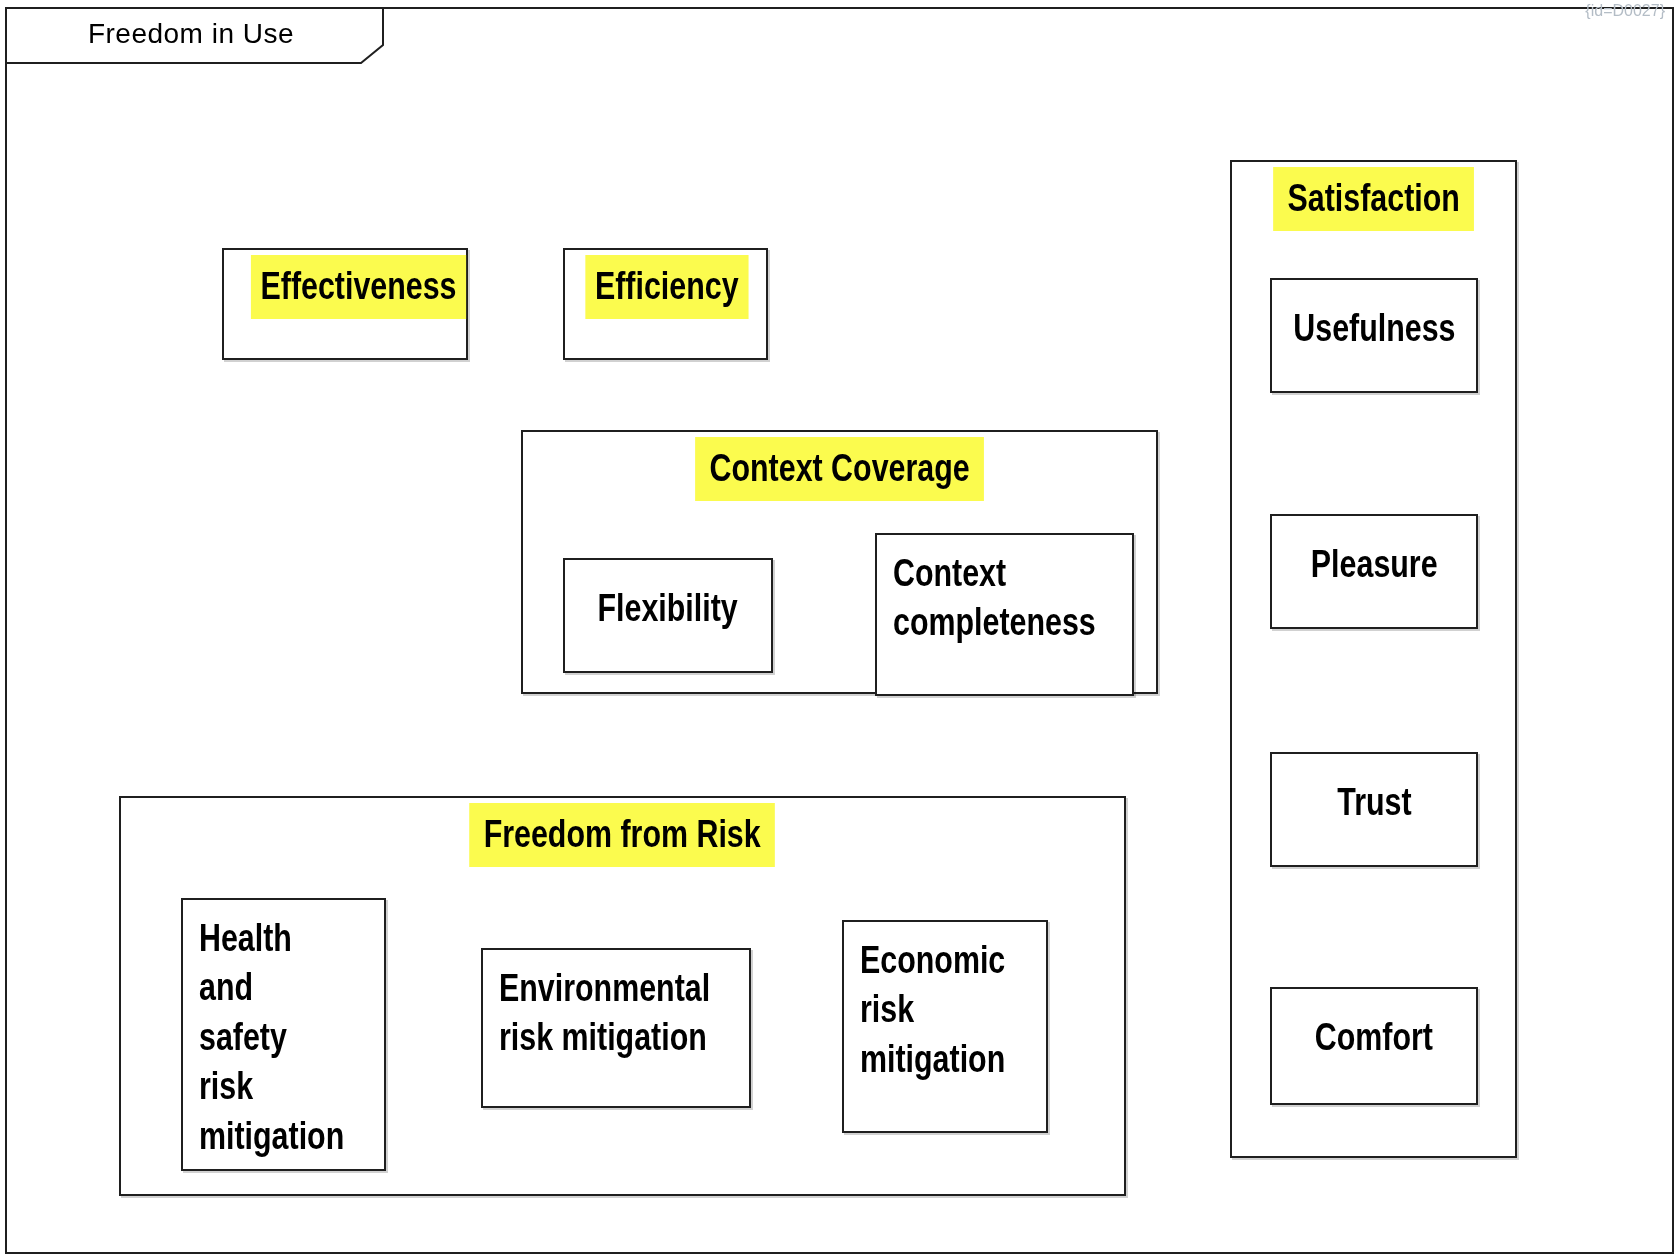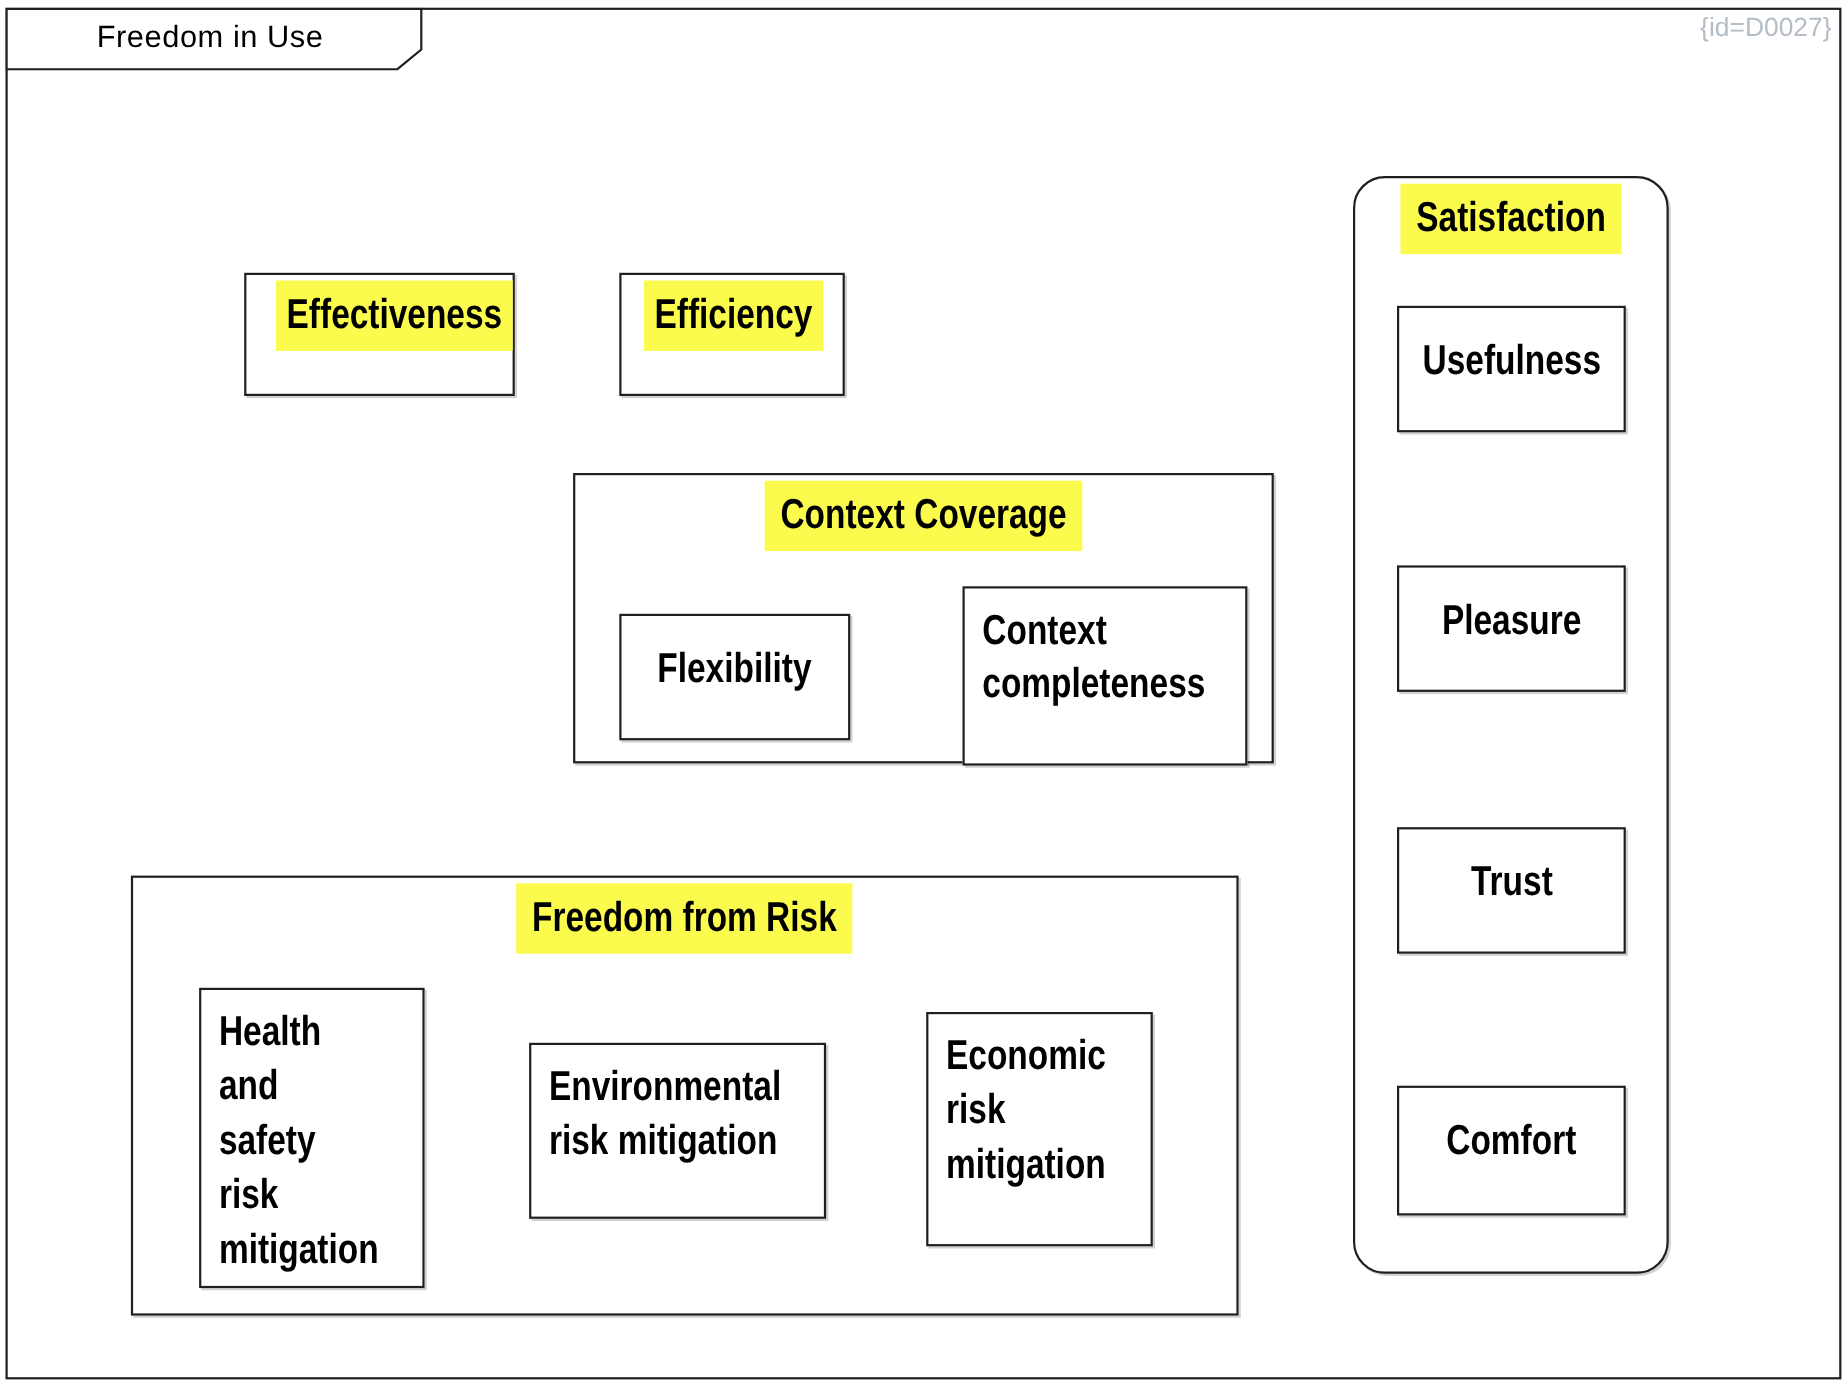--- a/index.html
+++ b/index.html
@@ -14,22 +14,22 @@
     border:2px solid var(--line,#1f1f1f); background:#fff;
   }
   .tab { position:absolute; left:5px; top:7px; width:380px; height:57px; }
   .tab polygon { fill:#ffffff; stroke:var(--line,#1f1f1f); stroke-width:2; }
   .tab-title {
     position:absolute; left:5px; top:9px; width:372px; height:50px;
     display:flex; align-items:center; justify-content:center;
     font-size:28px; font-weight:400; letter-spacing:0.5px;
   }
   .idtag {
-    position:absolute; top:12px; right:15px;
-    font-size:24px; color:var(--muted,#b4bdc6);
+    position:absolute; top:2px; right:15px;
+    font-size:16px; color:var(--muted,#b4bdc6);
   }
   .node, .group {
     position:absolute; background:#ffffff;
     border:2px solid var(--line,#1f1f1f);
     box-shadow:2px 2px 0 rgba(0,0,0,0.18);
   }
   .center { text-align:center; }
   .hl {
     display:inline-block; background:var(--hl,#fbfb4e);
     font-weight:700; font-size:38px; line-height:1.25;
@@ -97,21 +97,21 @@
 risk mitigation</div>
   </div>
 
   <div class="node" style="left:721px; top:122px; width:206px; height:213px;padding-left:28px;">
     <div class="lbl ml">Economic
 risk
 mitigation</div>
   </div>
 </div>
 
-<div class="group center" style="left:1230px; top:160px; width:287px; height:998px;border-radius:29px;">
+<div class="group center" style="left:1230px; top:160px; width:287px; height:998px;">
   <span class="hl">Satisfaction</span>
 
   <div class="node single center" style="left:38px; top:116px; width:208px; height:115px;">
     <span class="lbl c">Usefulness</span>
   </div>
 
   <div class="node single center" style="left:38px; top:352px; width:208px; height:115px;">
     <span class="lbl c">Pleasure</span>
   </div>
 

